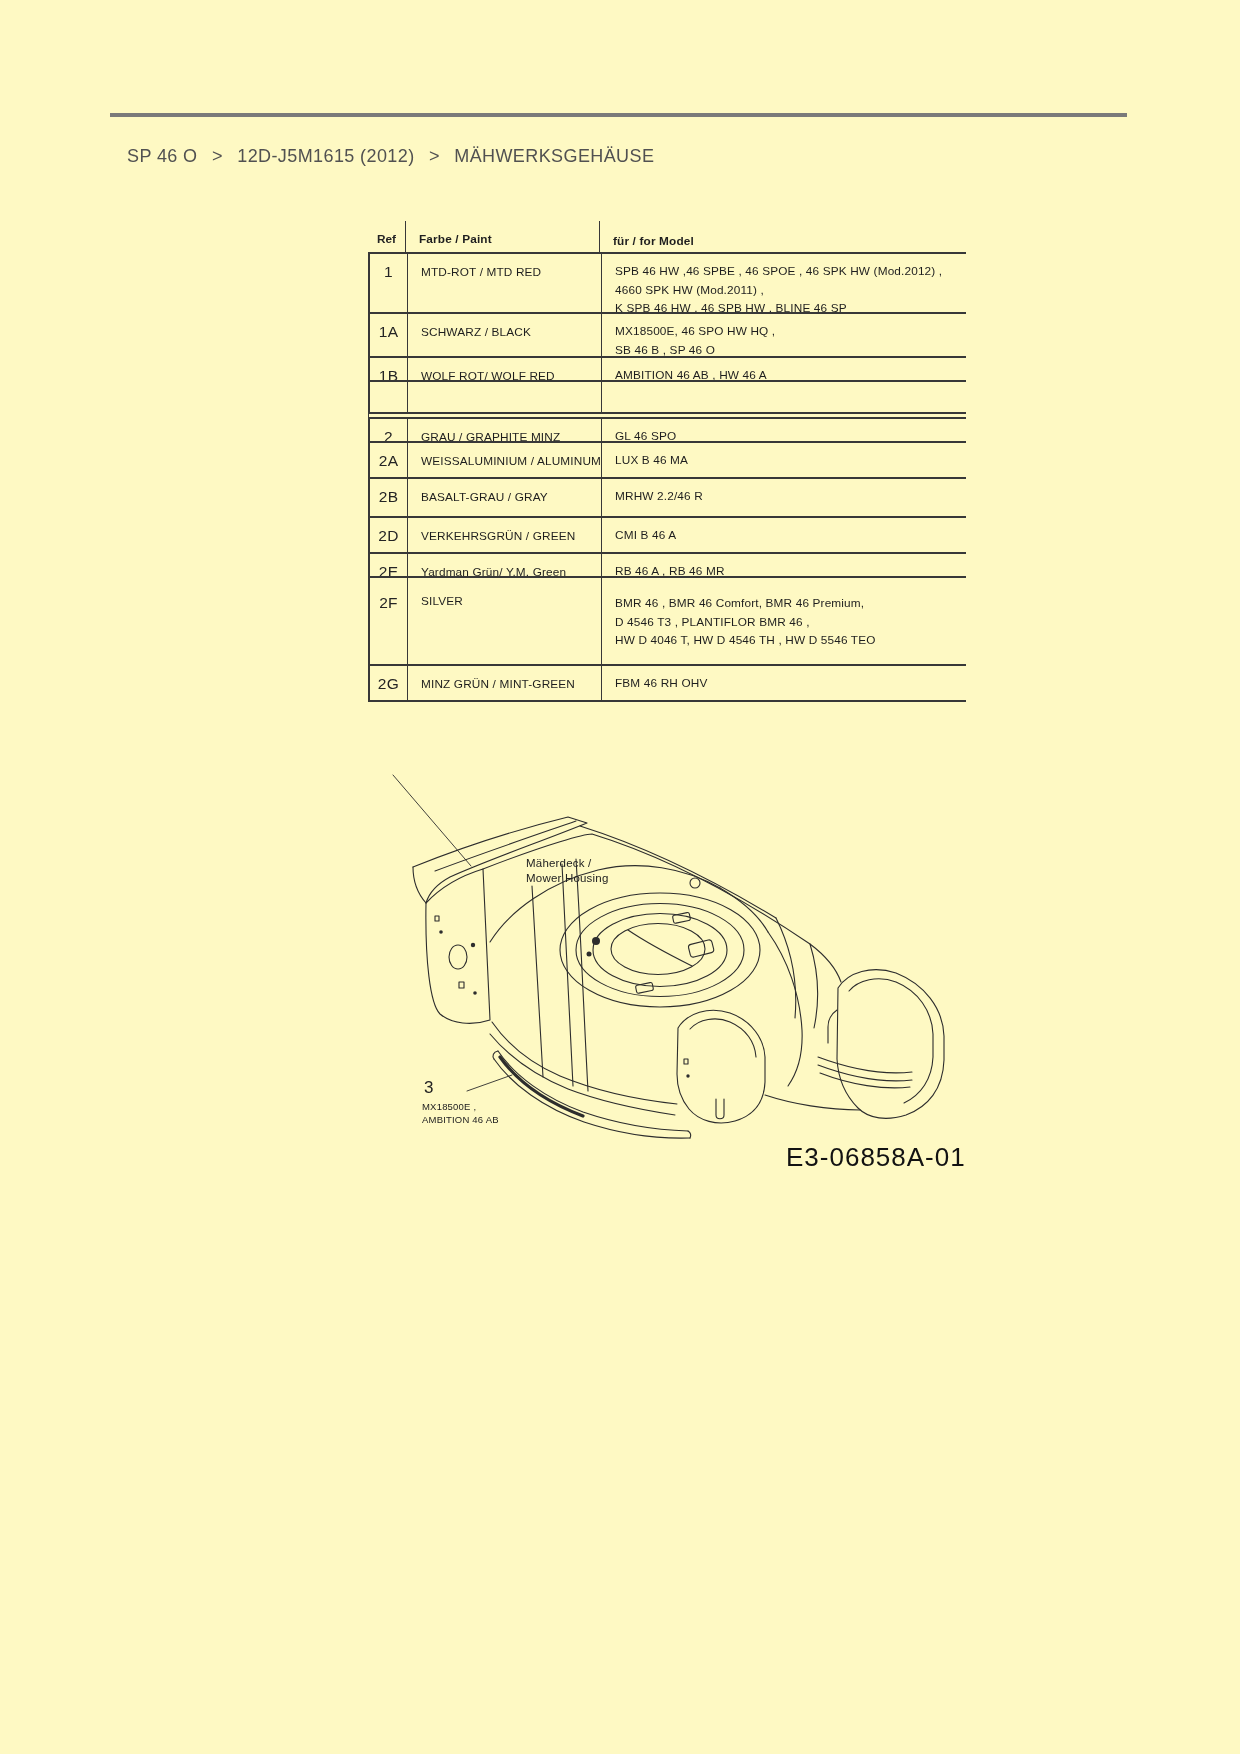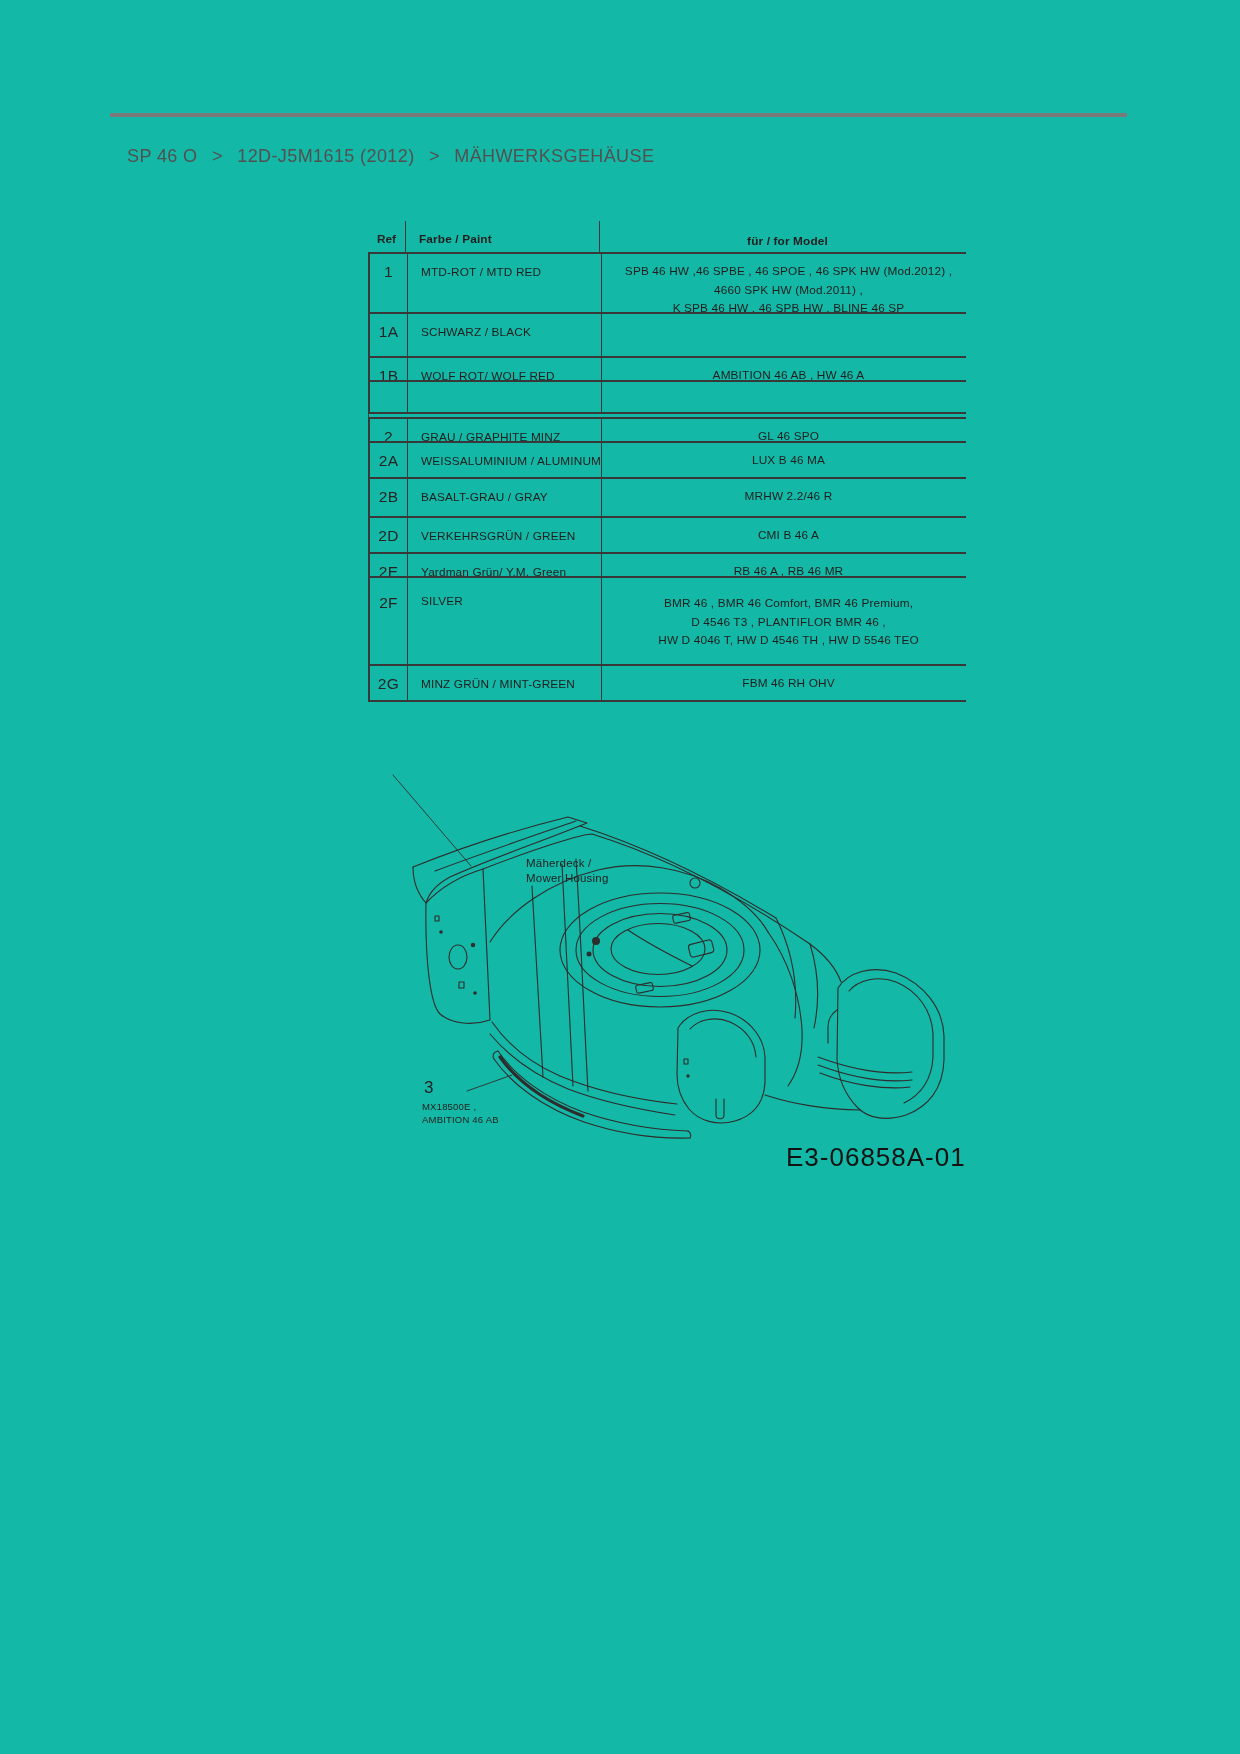--- a/index.html
+++ b/index.html
@@ -1,17 +1,17 @@
 <!DOCTYPE html>
 <html><head>
 <meta charset="utf-8">
 <style>
   html,body{margin:0;padding:0;background:#e8e8e8;}
   .page{
-    position:relative;width:1240px;height:1754px;background:#14b8a6;
+    position:relative;width:1240px;height:1754px;background:#fef9c3;
     font-family:"Liberation Sans","DejaVu Sans",sans-serif;color:#1e1e1e;
     overflow:hidden;margin:0 auto;
   }
   .rule{position:absolute;left:110px;top:113px;width:1017px;height:4px;background:#7a7a7a;}
   .breadcrumb{
     position:absolute;left:127px;top:146px;font-size:18px;color:#515151;
     letter-spacing:.4px;white-space:nowrap;
   }
   .breadcrumb .seg{display:inline-block;}
   .breadcrumb .sep{display:inline-block;margin:0 9px;color:#515151;}
@@ -29,21 +29,21 @@
   .trow.gap{border-bottom:7px double #383838;}
   .c{box-sizing:border-box;overflow:hidden;}
   .c.ref{
     border-right:1.4px solid #383838;text-align:center;font-size:15.5px;
     padding-top:9px;color:#242424;letter-spacing:.3px;
   }
   .c.paint{
     border-right:1.4px solid #383838;font-size:11.8px;letter-spacing:.15px;
     padding:11px 4px 0 13px;white-space:nowrap;
   }
-  .c.model{font-size:11.8px;line-height:18.5px;padding:8px 4px 0 13px;white-space:nowrap;letter-spacing:.15px;text-align:center;}
+  .c.model{font-size:11.8px;line-height:18.5px;padding:8px 4px 0 13px;white-space:nowrap;letter-spacing:.15px;}
   .hdr .c{font-size:11.8px;padding-top:11px;font-weight:bold;}
   .hdr .c.ref{font-size:11.8px;letter-spacing:0;}
   .hdr .c.paint{padding-top:11px;}
   .hdr .c.model{padding-top:11px;}
   .c.pt16{padding-top:16px;}
 
   
   .diagram{position:absolute;left:340px;top:760px;width:620px;height:420px;}
   .diagram path,.diagram ellipse,.diagram circle,.diagram rect,.diagram line{
     fill:none;stroke:#2d2d2d;stroke-width:1.1;stroke-linecap:round;stroke-linejoin:round;
@@ -94,20 +94,24 @@
       <div class="c model">
         <div>SPB 46 HW ,46 SPBE , 46 SPOE , 46 SPK HW (Mod.2012) ,</div>
         <div>4660 SPK HW (Mod.2011) ,</div>
         <div>K SPB 46 HW   , 46 SPB HW , BLINE 46 SP</div>
       </div>
     </div>
 
     <div class="trow rh44">
       <div class="c ref">1A</div>
       <div class="c paint">SCHWARZ / BLACK</div>
+      <div class="c model">
+        <div>MX18500E, 46 SPO HW HQ ,</div>
+        <div>SB 46 B   , SP 46 O</div>
+      </div>
     </div>
 
     <div class="trow rh38">
       <div class="c ref">1B</div>
       <div class="c paint">WOLF ROT/ WOLF RED</div>
       <div class="c model">
         <div>AMBITION 46 AB  ,  HW 46 A</div>
       </div>
     </div>
 

